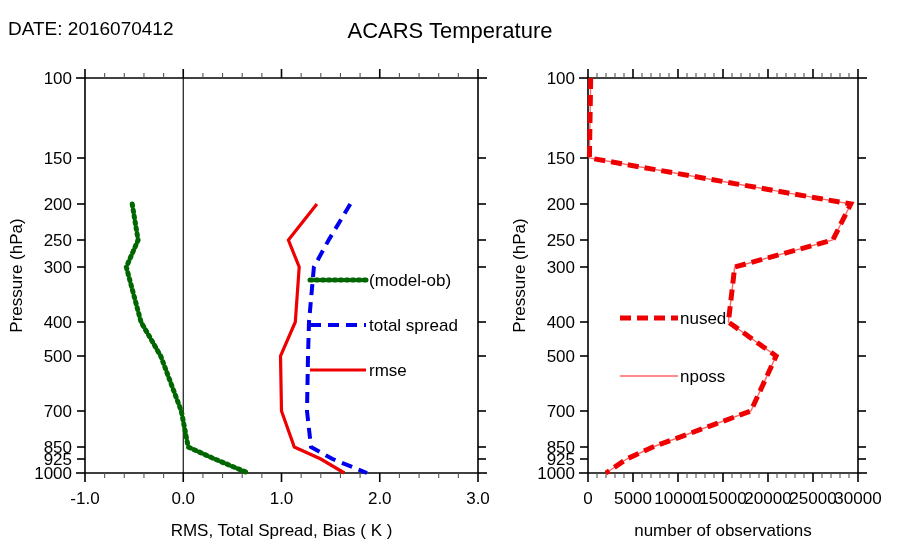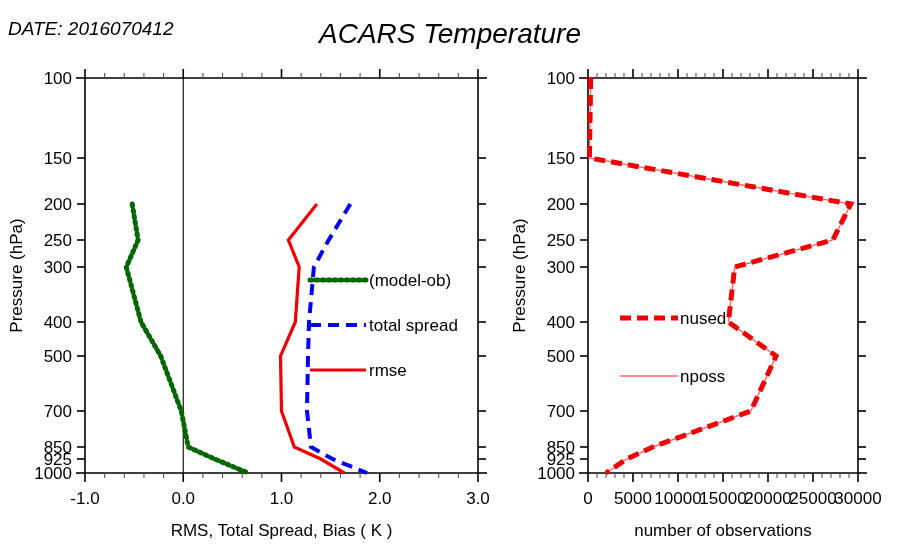--- a/index.html
+++ b/index.html
@@ -1,21 +1,21 @@
 <!DOCTYPE html>
 <html><head>
 <meta charset="utf-8">
 <style>
   html,body{margin:0;padding:0;background:#ffffff;}
   body{width:900px;height:560px;overflow:hidden;
        font-family:"Liberation Sans", sans-serif;color:#000;}
   #root{position:relative;width:900px;height:560px;}
-  .txt{position:absolute;white-space:nowrap;font-style:italic;}
+  .txt{position:absolute;white-space:nowrap;}
   #date-label{left:8px;top:18px;font-size:19px;}
-  #main-title{left:0;top:18px;width:900px;text-align:center;font-size:28px;}
+  #main-title{left:0;top:18px;width:900px;text-align:center;font-size:22px;}
   svg{position:absolute;left:0;top:0;}
   .ticklab{font-family:"Liberation Sans", sans-serif;font-size:17px;}
 </style>
 </head>
 <body>
 
 <div id="root">
 
   <div class="txt" id="date-label">DATE: 2016070412</div>
   <div class="txt" id="main-title">ACARS Temperature</div>

